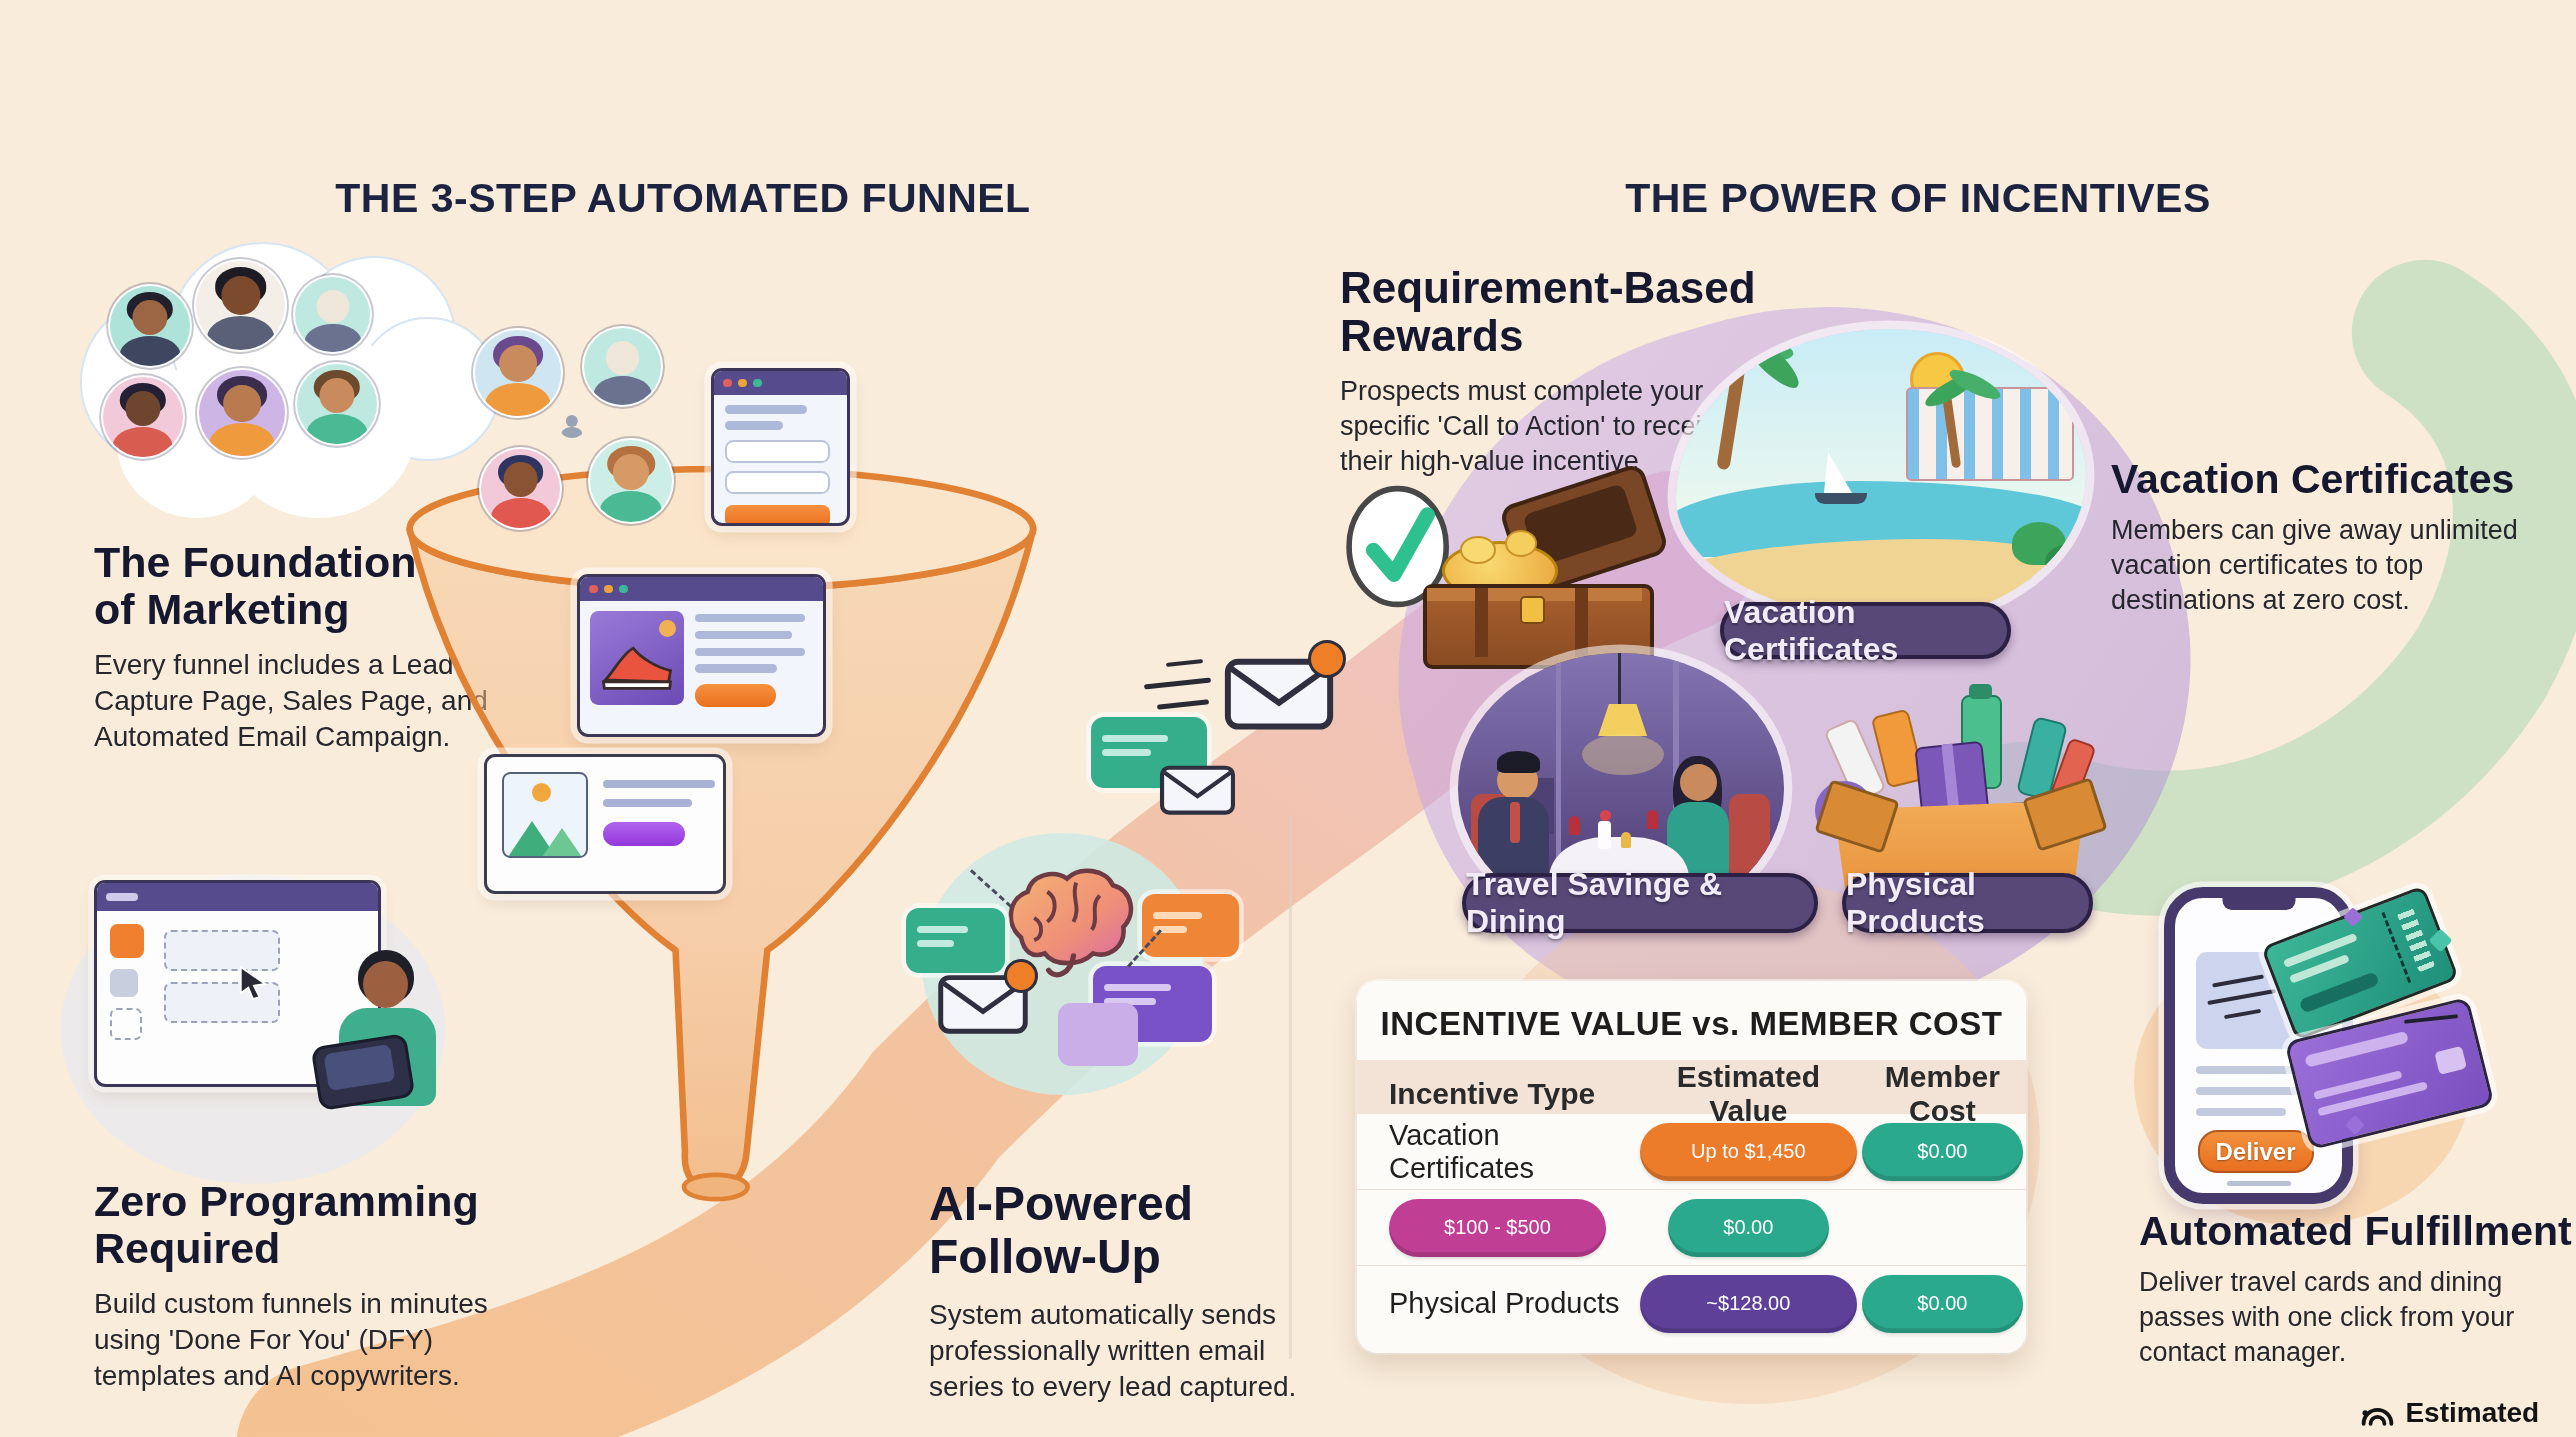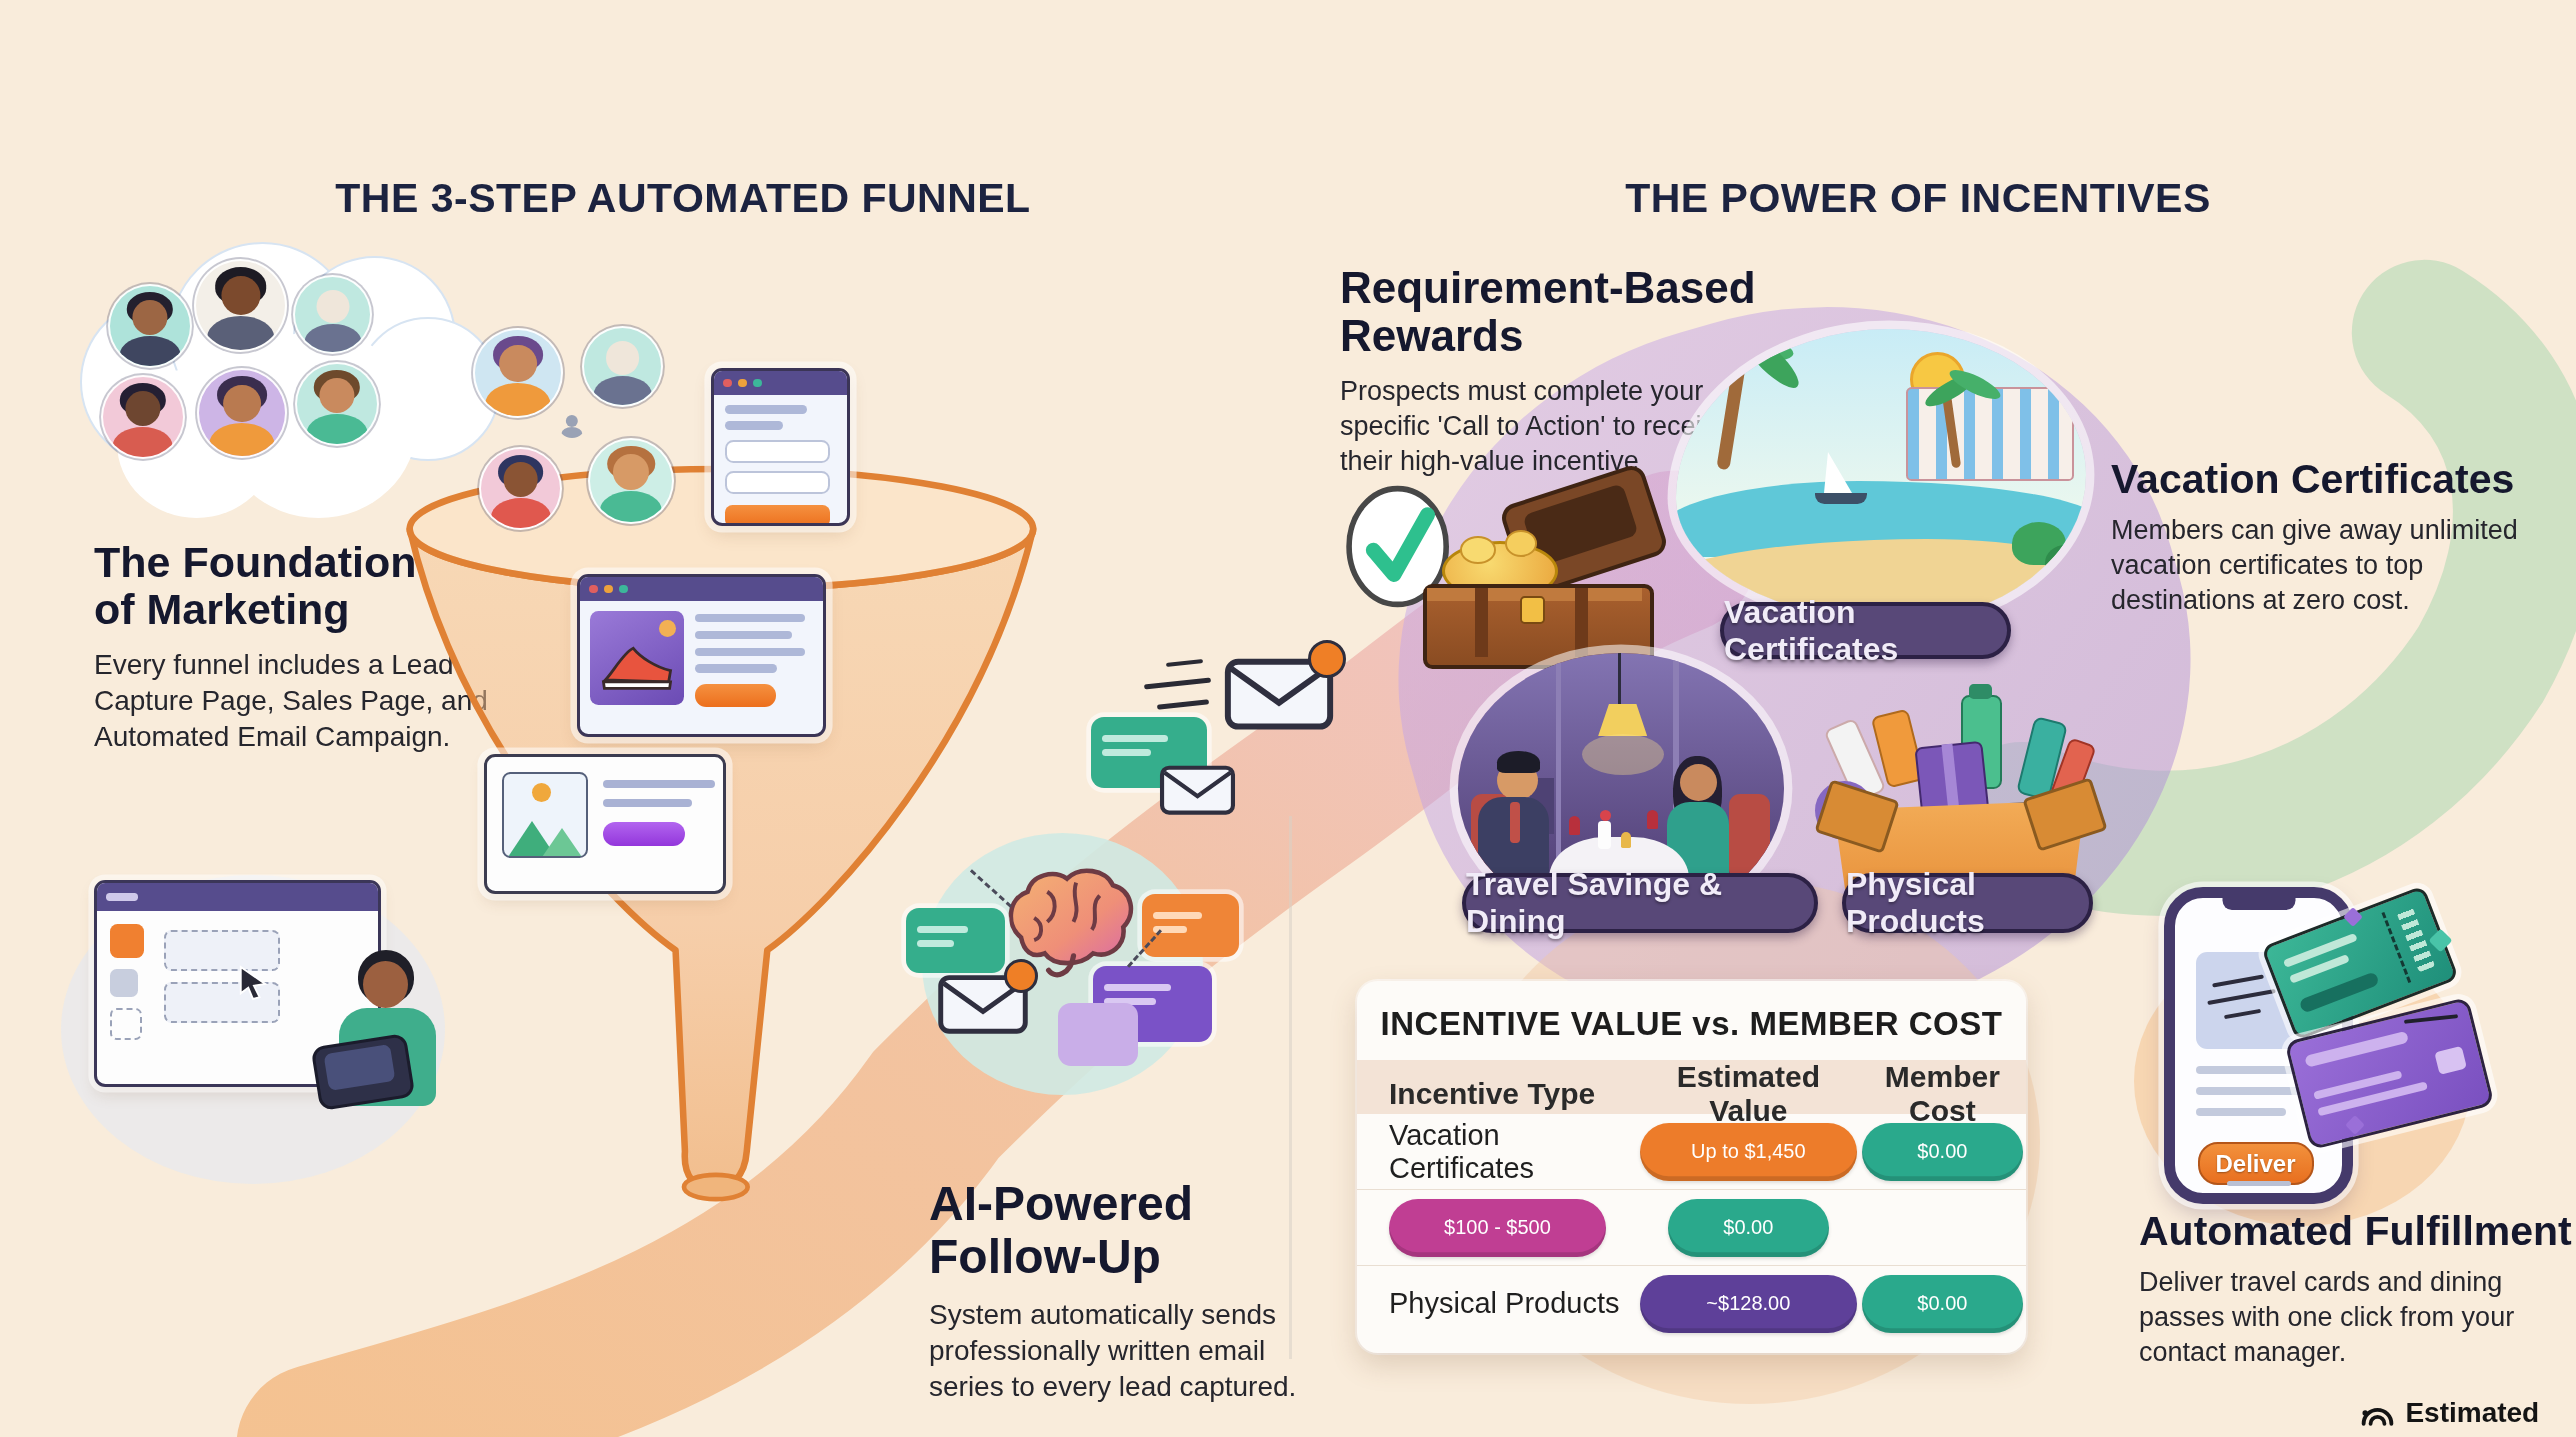--- a/index.html
+++ b/index.html
@@ -279,20 +279,27 @@
   <div class="envwrap" style="left:936px;top:972px;width:94px;height:62px;">
     <svg width="94" height="62" viewBox="0 0 64 44">
       <rect x="2" y="4" width="60" height="38" rx="6" fill="#f4f6fb" stroke="#2f2f3f" stroke-width="3.5"></rect>
       <path d="M4 8 L32 28 L60 8" fill="none" stroke="#2f2f3f" stroke-width="3.5"></path>
     </svg>
     <i class="ndot" style="right:-7.5px;top:-13px;width:28px;height:28px;"></i>
   </div>
   <i class="abs" style="left:964px;top:887px;width:54px;height:0;border-top:3.7px dashed #4a4a5a;transform:rotate(42deg);display:block;"></i>
   <i class="abs" style="left:1120px;top:947px;width:49px;height:0;border-top:3.7px dashed #4a4a5a;transform:rotate(-48deg);display:block;"></i>
 
+  <div class="abs" style="left:94px;top:1178px;width:459px;">
+    <div class="hd" style="font-size:43px;">
+      <span>Zero Programming</span><br>
+      <span>Required</span>
+    </div>
+    <div class="bd" style="font-size:28px;margin-top:13px;width:449px;">Build custom funnels in minutes using 'Done For You' (DFY) templates and AI copywriters.</div>
+  </div>
 
   <div class="abs" style="left:929px;top:1178px;width:412px;">
     <div class="hd" style="font-size:48px;">
       <span>AI-Powered</span><br>
       <span>Follow-Up</span>
     </div>
     <div class="bd" style="font-size:28px;margin-top:13px;width:403px;">System automatically sends professionally written email series to every lead captured.</div>
   </div>
 
   <div class="abs" style="left:1340px;top:264px;width:449px;">
@@ -434,21 +441,21 @@
   <div class="abs" style="left:2164px;top:887px;width:167px;height:295px;border:11.2px solid #453a6b;border-radius:39px;background:#fdfdff;
        box-shadow:0 0 0 5.6px rgba(255,255,255,.6),0 9.4px 20.6px rgba(80,50,90,.25);">
     <i style="position:absolute;left:50%;top:-1.9px;transform:translateX(-50%);width:73px;height:14px;background:#453a6b;border-radius:0 0 9.4px 9.4px;display:block;"></i>
     <i style="position:absolute;left:20.6px;top:54px;width:114px;height:97px;background:#ccd5ed;border-radius:11.2px;display:block;"></i>
     <i style="position:absolute;left:37px;top:81px;width:52px;height:3.7px;background:#2c2c3c;border-radius:1.9px;transform:rotate(-10deg);display:block;"></i>
     <i style="position:absolute;left:32px;top:97px;width:69px;height:3.7px;background:#2c2c3c;border-radius:1.9px;transform:rotate(-10deg);display:block;"></i>
     <i style="position:absolute;left:49px;top:114px;width:37px;height:3.7px;background:#2c2c3c;border-radius:1.9px;transform:rotate(-10deg);display:block;"></i>
     <i style="position:absolute;left:20.6px;top:168px;width:114px;height:8.4px;background:#c3cadd;border-radius:4.7px;display:block;"></i>
     <i style="position:absolute;left:20.6px;top:189px;width:114px;height:8.4px;background:#c3cadd;border-radius:4.7px;display:block;"></i>
     <i style="position:absolute;left:20.6px;top:210px;width:90px;height:8.4px;background:#c3cadd;border-radius:4.7px;display:block;"></i>
-    <div style="position:absolute;left:22.5px;top:244px;width:112px;height:39px;border-radius:19.7px;border:2.8px solid #b4561a;
+    <div style="position:absolute;left:22.5px;top:232px;width:112px;height:39px;border-radius:19.7px;border:2.8px solid #b4561a;
          background:linear-gradient(180deg,#f2913c,#e86f1f);display:flex;align-items:center;justify-content:center;
          color:#fff;font-weight:700;font-size:24px;text-shadow:0 0.9px 1.9px rgba(0,0,0,.35);">Deliver</div>
     <i style="position:absolute;left:50%;bottom:7.5px;transform:translateX(-50%);width:64px;height:4.7px;background:#b9c0d4;border-radius:2.8px;display:block;"></i>
   </div>
   <div class="abs" style="left:2273px;top:913px;width:168px;height:94px;transform:rotate(-21deg);border-radius:11.2px;
        background:linear-gradient(135deg,#3cb797,#1f8f7a);border:3.7px solid #1d2a28;box-shadow:0 0 0 5.6px rgba(255,255,255,.6);">
     <i style="position:absolute;left:13px;top:17px;width:77px;height:8.4px;background:#bfe8d8;border-radius:4.7px;display:block;"></i>
     <i style="position:absolute;left:13px;top:34px;width:62px;height:8.4px;background:#bfe8d8;border-radius:4.7px;display:block;"></i>
     <i style="position:absolute;left:13px;top:60px;width:82px;height:14px;background:#17705f;border-radius:7.5px;display:block;"></i>
     <i style="position:absolute;right:43px;top:7.5px;height:75px;border-left:3.7px dashed #143833;display:block;"></i>

